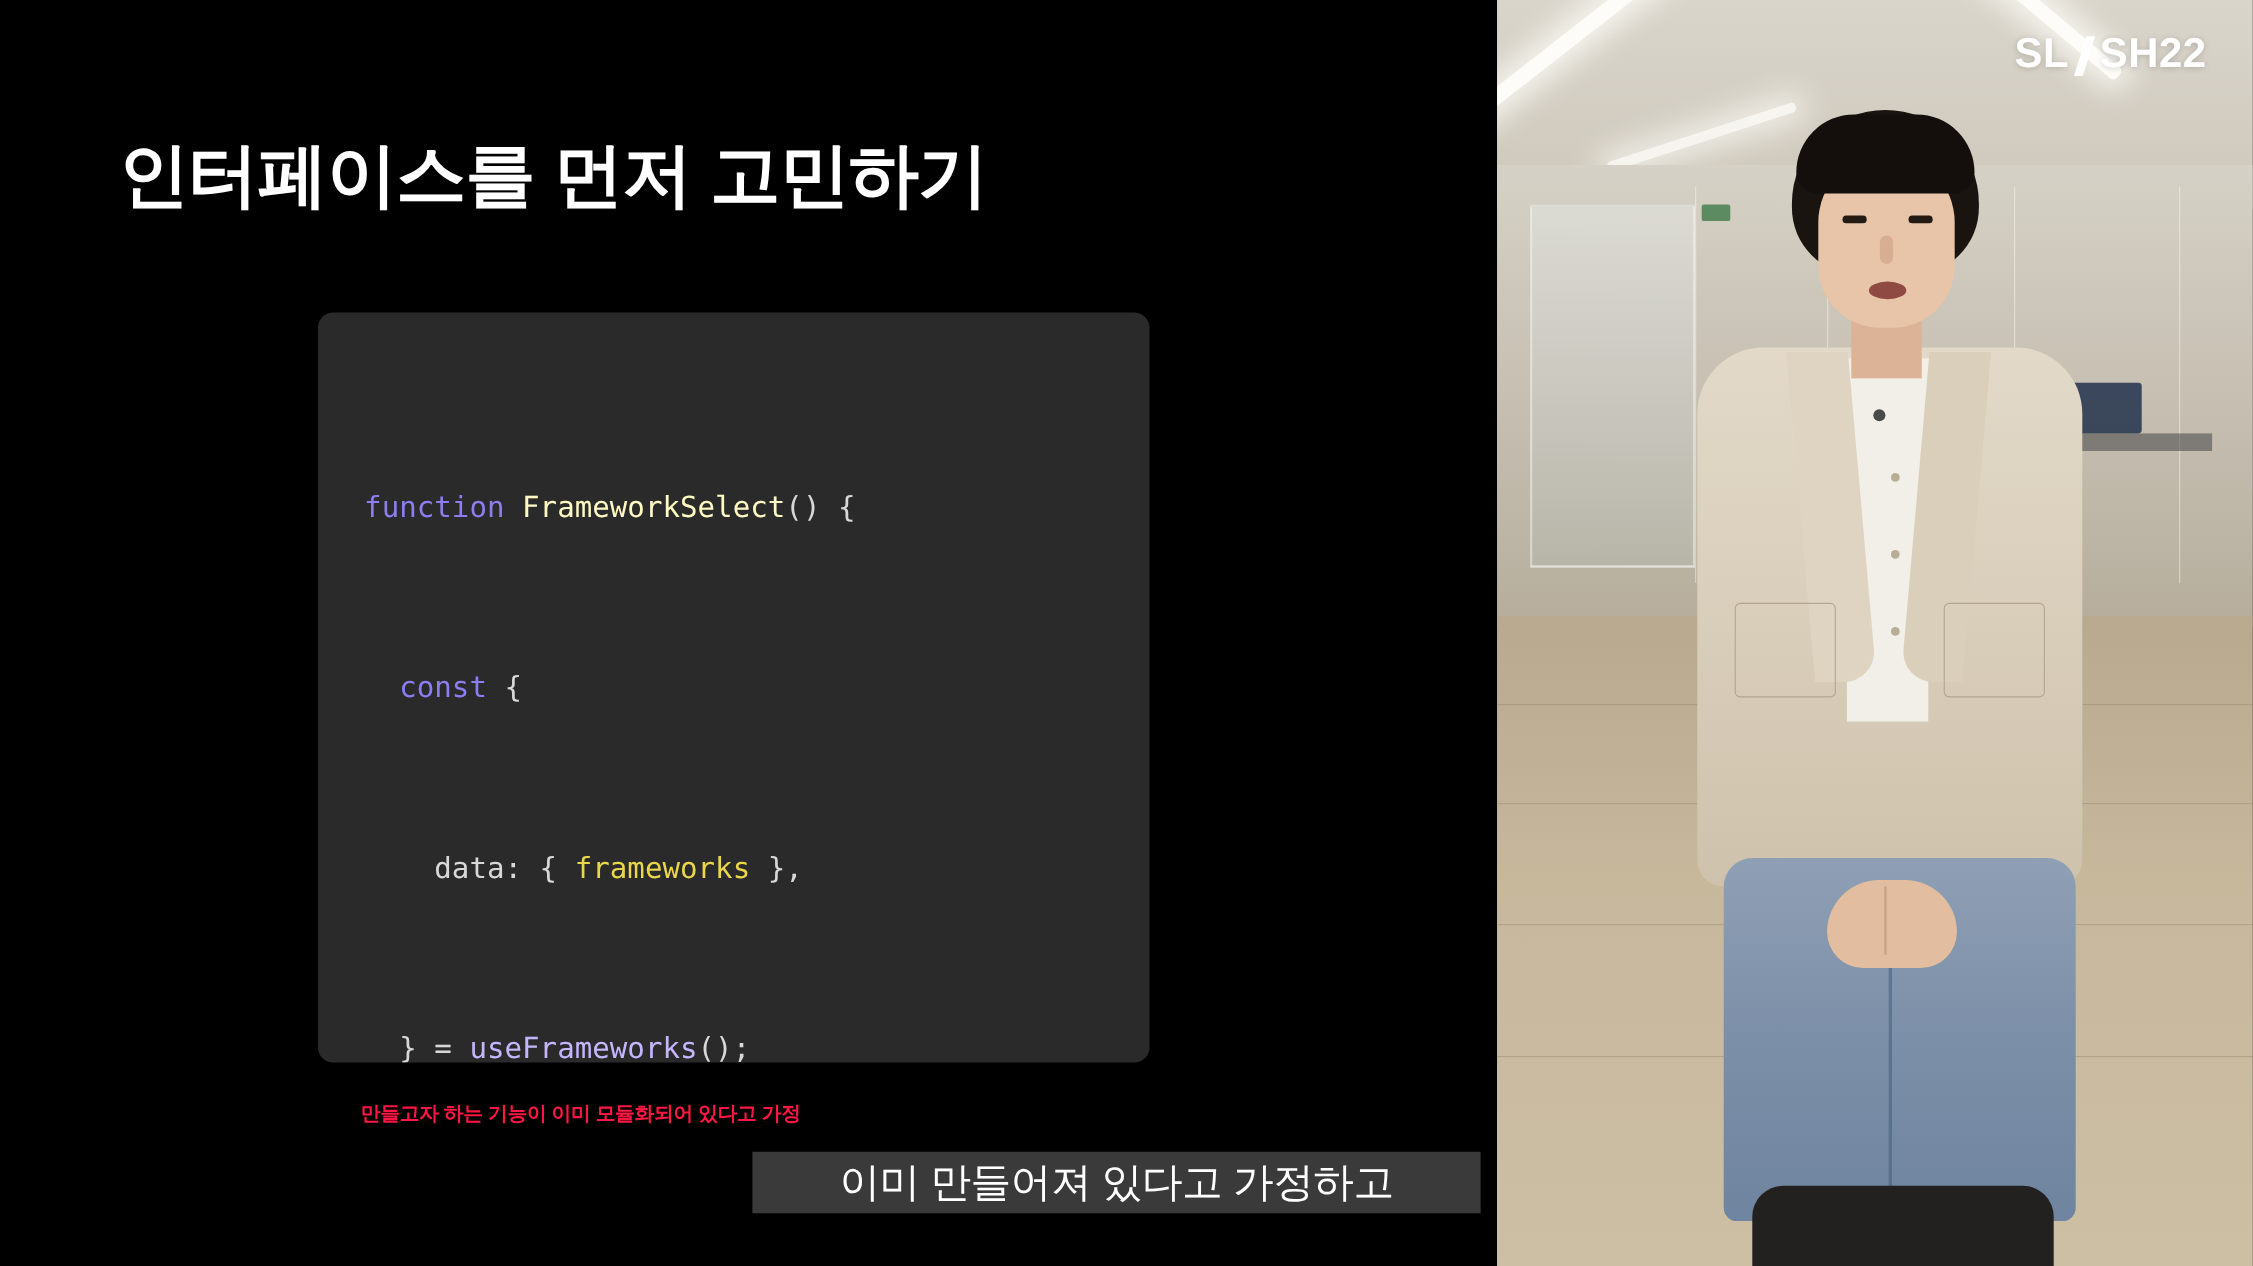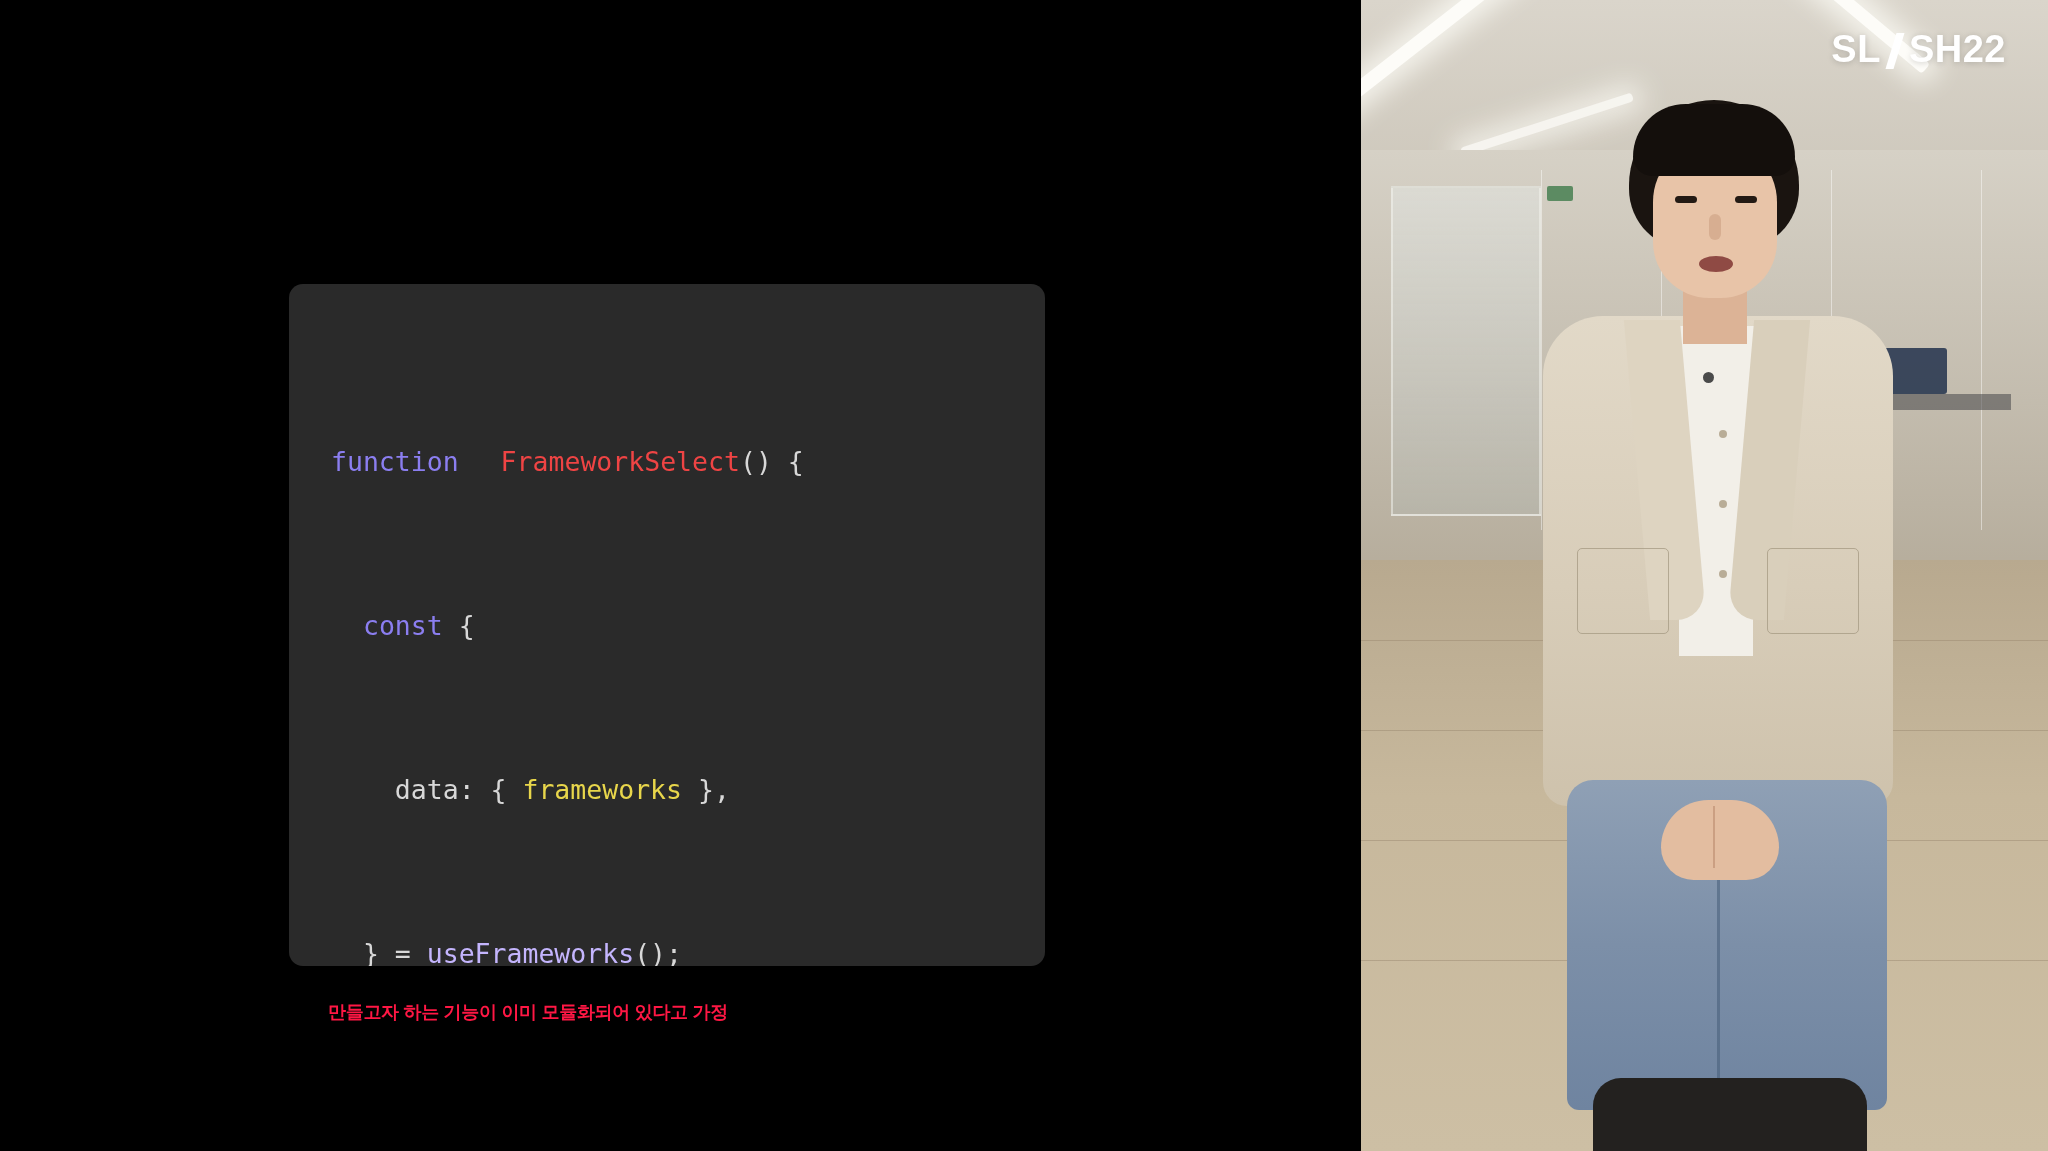--- a/index.html
+++ b/index.html
@@ -29,21 +29,21 @@
     background:#2a2a2a; border-radius:14px;
     padding:34px 0 0 0; overflow:hidden;
   }
   .code {
     font-family:"DejaVu Sans Mono","Liberation Mono",monospace;
     font-size:26.5px; line-height:41px;
     color:#e6e6e6; white-space:pre; padding-left:42px;
   }
   .code .ln { display:block; height:41px; }
   .kw   { color:#8b7ef0; }
-  .fn   { color:#ef4444;margin-left:26px; }
+  .fn   { color:#fef9c3; }
   .var  { color:#e8d64b;text-align:center; }
   .hook { color:#c4b5fd; }
   .pun  { color:#d8d8d8; }
 
   
   .pink-caption {
     position:absolute; left:328px; top:1000px;
     font-size:18px; font-weight:700; color:#ff1744;
     letter-spacing:-0.3px; white-space:nowrap;
   }
@@ -225,20 +225,21 @@
   }
   .logo .num { }
 </style>
 </head>
 <body>
 
 <div class="stage">
 
   <div class="slide">
 
+    <div class="slide-title">인터페이스를 먼저 고민하기</div>
 
     <div class="code-card">
       <div class="code">
 
         <span class="ln"><span class="kw">function</span><span class="pun"> </span><span class="fn">FrameworkSelect</span><span class="pun">() {</span></span>
 
         <span class="ln"><span class="pun">  </span><span class="kw">const</span><span class="pun"> {</span></span>
 
         <span class="ln"><span class="pun">    data: { </span><span class="var">frameworks</span><span class="pun"> },</span></span>
 
@@ -265,20 +266,23 @@
         
 
         
 
       </div>
     </div>
 
     <div class="pink-caption">만들고자 하는 기능이 이미 모듈화되어 있다고 가정</div>
   </div>
 
+  <div class="subtitle-box">
+    <span class="subtitle-text">이미 만들어져 있다고 가정하고</span>
+  </div>
 
   <div class="video">
     <div class="ceiling"></div>
     <div class="lightbar lb1"></div>
     <div class="lightbar lb2"></div>
     <div class="lightbar lb3"></div>
 
     <div class="backwall"></div>
     <div class="glasspanel" style="left:180px;"></div>
     <div class="glasspanel" style="left:300px;"></div>

